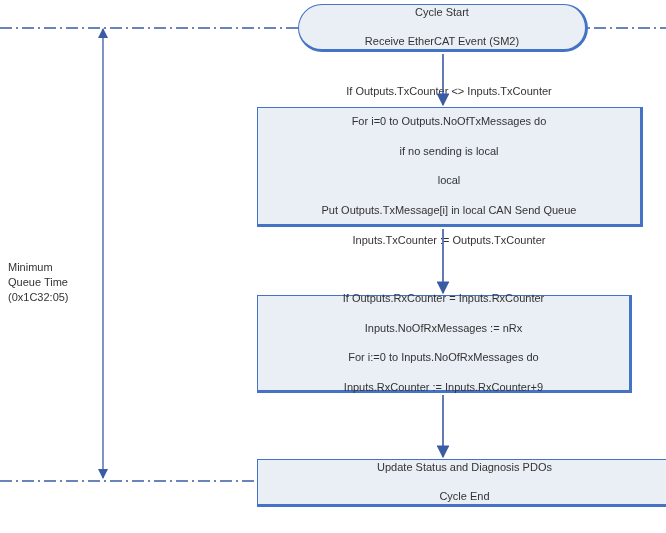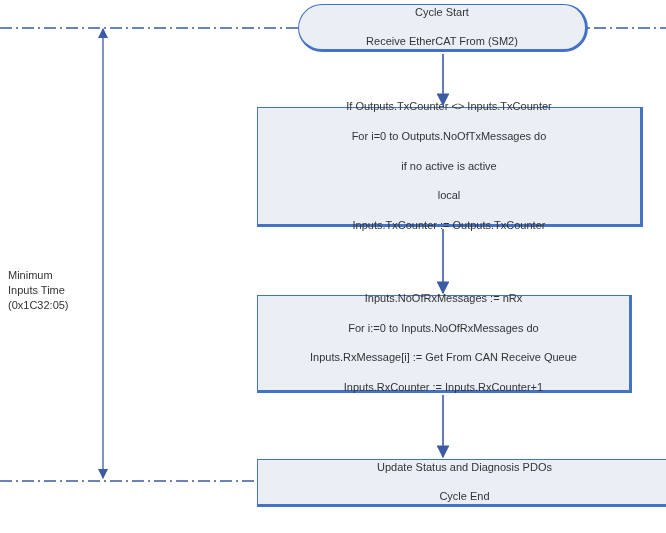--- a/index.html
+++ b/index.html
@@ -14,21 +14,21 @@
   }
   .canvas {
     position: relative;
     width: 666px;
     height: 533px;
     overflow: hidden;
   }
   .label-left {
     position: absolute;
     left: 8px;
-    top: 268px;
+    top: 260px;
     width: 110px;
     line-height: 1.35;
     color: #333;
   }
   
   .sep {
     position: absolute;
     left: 0;
     width: 666px;
     height: 0;
@@ -79,47 +79,48 @@
   </div>
 
   <div class="sep" style="top:480px">
     <svg width="666" height="2" viewBox="0 0 666 2">
       <line x1="0" y1="1" x2="666" y2="1" stroke="#3b5ba5" stroke-width="1.3" stroke-dasharray="12 4 2 4"></line>
     </svg>
   </div>
 
   <div class="label-left">
     <div>Minimum</div>
-    <div>Inputs Time</div>
+    <div>Queue Time</div>
     <div>(0x1C32:05)</div>
   </div>
 
   <div class="box terminator" style="left:298px; top:4px; width:290px; height:48px;">
     <div class="multi">
       <div>Cycle Start</div>
-      <div>Receive EtherCAT From (SM2)</div>
+      <div>Receive EtherCAT Event (SM2)</div>
     </div>
   </div>
 
   <div class="box" style="left:257px; top:107px; width:386px; height:120px;">
     <div class="multi">
       <div>If Outputs.TxCounter &lt;&gt; Inputs.TxCounter</div>
       <div>For i=0 to Outputs.NoOfTxMessages do</div>
-      <div>if no active is active</div>
+      <div>if no sending is local</div>
       <div>local</div>
+      <div>Put Outputs.TxMessage[i] in local CAN Send Queue</div>
       <div>Inputs.TxCounter := Outputs.TxCounter</div>
     </div>
   </div>
 
   <div class="box" style="left:257px; top:295px; width:375px; height:98px;">
     <div class="multi">
+      <div>If Outputs.RxCounter = Inputs.RxCounter</div>
       <div>Inputs.NoOfRxMessages := nRx</div>
       <div>For i:=0 to Inputs.NoOfRxMessages do</div>
-      <div>Inputs.RxMessage[i] := Get From CAN Receive Queue</div>
-      <div>Inputs.RxCounter := Inputs.RxCounter+1</div>
+      <div>Inputs.RxCounter := Inputs.RxCounter+9</div>
     </div>
   </div>
 
   <div class="box" style="left:257px; top:459px; width:417px; height:48px;">
     <div class="multi">
       <div>Update Status and Diagnosis PDOs</div>
       <div>Cycle End</div>
     </div>
   </div>
 

